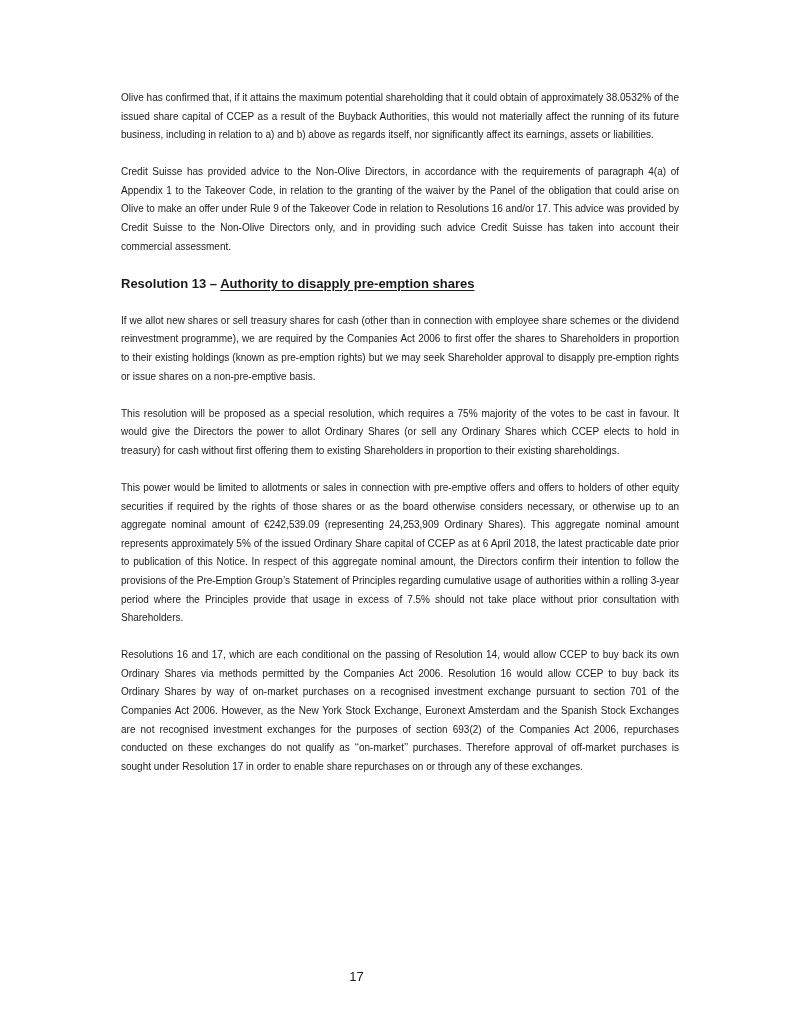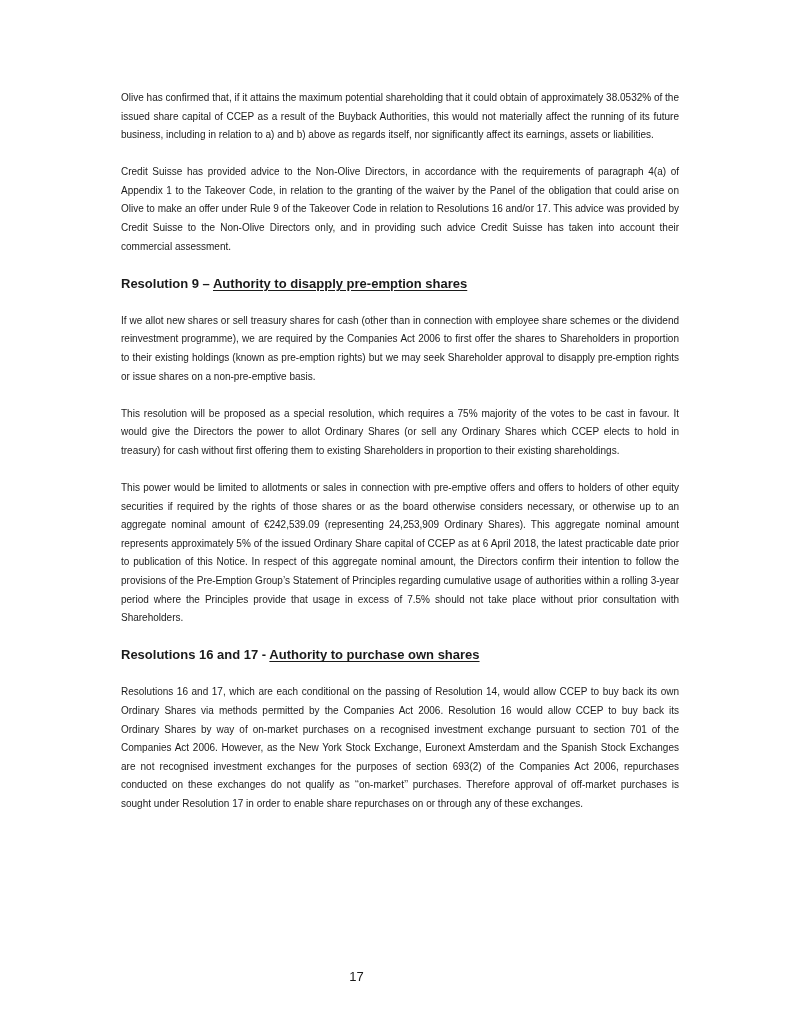--- a/index.html
+++ b/index.html
@@ -42,26 +42,23 @@
     }
   </style>
 </head>
 <body>
 
 <div class="page">
   <p class="para">Olive has confirmed that, if it attains the maximum potential shareholding that it could obtain of approximately 38.0532% of the issued share capital of CCEP as a result of the Buyback Authorities, this would not materially affect the running of its future business, including in relation to a) and b) above as regards itself, nor significantly affect its earnings, assets or liabilities.</p>
   <p class="para">Credit Suisse has provided advice to the Non-Olive Directors, in accordance with the requirements of paragraph 4(a) of Appendix 1 to the Takeover Code, in relation to the granting of the waiver by the Panel of the obligation that could arise on Olive to make an offer under Rule 9 of the Takeover Code in relation to Resolutions 16 and/or 17. This advice was provided by Credit Suisse to the Non-Olive Directors only, and in providing such advice Credit Suisse has taken into account their commercial assessment.</p>
 
   <div class="heading">
-    <span>Resolution 9 – </span><span class="u">Authority to disapply pre-emption shares</span>
+    <span>Resolution 13 – </span><span class="u">Authority to disapply pre-emption shares</span>
   </div>
   <p class="para">If we allot new shares or sell treasury shares for cash (other than in connection with employee share schemes or the dividend reinvestment programme), we are required by the Companies Act 2006 to first offer the shares to Shareholders in proportion to their existing holdings (known as pre-emption rights) but we may seek Shareholder approval to disapply pre-emption rights or issue shares on a non-pre-emptive basis.</p>
   <p class="para">This resolution will be proposed as a special resolution, which requires a 75% majority of the votes to be cast in favour. It would give the Directors the power to allot Ordinary Shares (or sell any Ordinary Shares which CCEP elects to hold in treasury) for cash without first offering them to existing Shareholders in proportion to their existing shareholdings.</p>
   <p class="para">This power would be limited to allotments or sales in connection with pre-emptive offers and offers to holders of other equity securities if required by the rights of those shares or as the board otherwise considers necessary, or otherwise up to an aggregate nominal amount of €242,539.09 (representing 24,253,909 Ordinary Shares). This aggregate nominal amount represents approximately 5% of the issued Ordinary Share capital of CCEP as at 6 April 2018, the latest practicable date prior to publication of this Notice. In respect of this aggregate nominal amount, the Directors confirm their intention to follow the provisions of the Pre-Emption Group’s Statement of Principles regarding cumulative usage of authorities within a rolling 3-year period where the Principles provide that usage in excess of 7.5% should not take place without prior consultation with Shareholders.</p>
 
-  <div class="heading">
-    <span>Resolutions 16 and 17 - </span><span class="u">Authority to purchase own shares</span>
-  </div>
   <p class="para">Resolutions 16 and 17, which are each conditional on the passing of Resolution 14, would allow CCEP to buy back its own Ordinary Shares via methods permitted by the Companies Act 2006. Resolution 16 would allow CCEP to buy back its Ordinary Shares by way of on-market purchases on a recognised investment exchange pursuant to section 701 of the Companies Act 2006. However, as the New York Stock Exchange, Euronext Amsterdam and the Spanish Stock Exchanges are not recognised investment exchanges for the purposes of section 693(2) of the Companies Act 2006, repurchases conducted on these exchanges do not qualify as ‘‘on-market’’ purchases. Therefore approval of off-market purchases is sought under Resolution 17 in order to enable share repurchases on or through any of these exchanges.</p>
 
 </div>
 
 <div class="page-number">17</div>
 
 </body></html>

